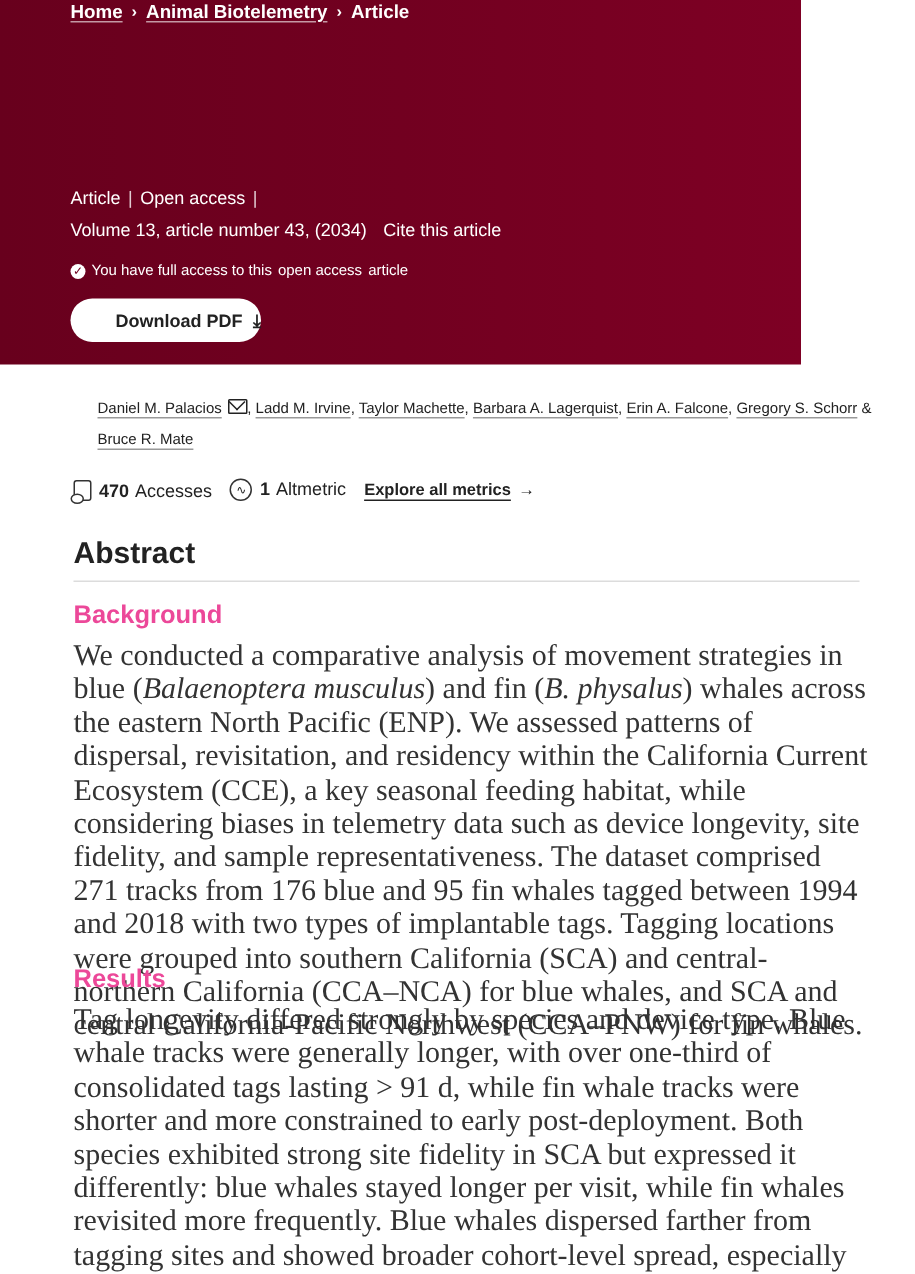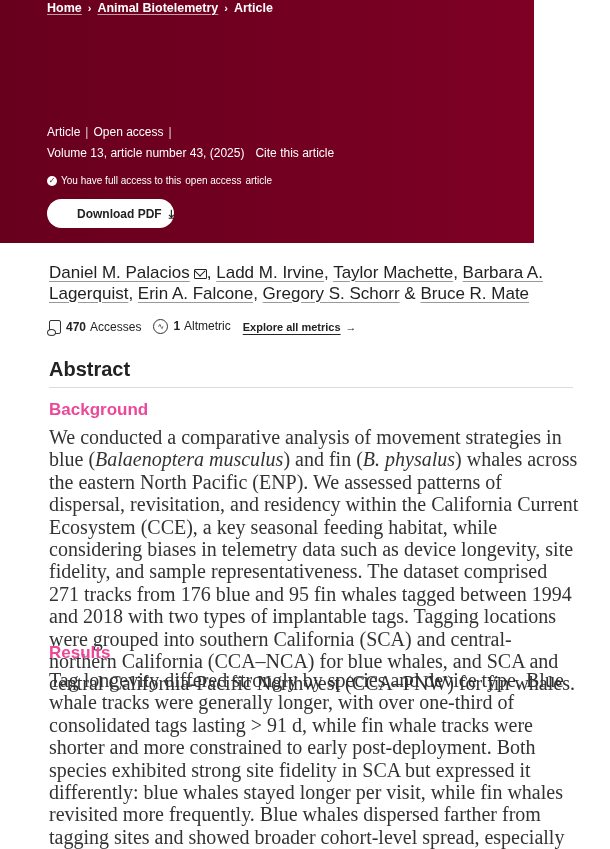--- a/index.html
+++ b/index.html
@@ -17,21 +17,21 @@
   .title { position: absolute; top: 27px; left: 47px; width: 520px; font-size: 24.5px; font-weight: bold; line-height: 30.5px; letter-spacing: -0.4px; }
   .meta1 { position: absolute; top: 125px; left: 47px; font-size: 12px; display: flex; gap: 5px; align-items: center; }
   .meta1 .bar { opacity: .8; }
   .meta1 a, .meta2 a, .access a { color: #fff; text-underline-offset: 2px; text-decoration-color: rgba(255,255,255,.6); }
   .meta2 { position: absolute; top: 146px; left: 47px; font-size: 12px; display: flex; gap: 11px; }
   .access { position: absolute; top: 175px; left: 47px; font-size: 10px; display: flex; align-items: center; gap: 4px; }
   .check { width: 10px; height: 10px; border-radius: 50%; background: #fff; color: #6e001f; font-size: 8px; display: inline-flex; align-items: center; justify-content: center; font-weight: bold; }
   .pdf-btn { position: absolute; top: 199px; left: 47px; width: 127px; height: 29px; border-radius: 15px; background: #fff; color: #222; font-size: 12px; font-weight: bold; display: flex; align-items: center; justify-content: flex-end; gap: 7px; border: none; }
   .dl-icon { font-size: 12px; }
 
-  .authors { position: absolute; top: 262px; left: 49px; width: 520px; font-size: 17px; line-height: 21px; color: #222; }
+  .authors { position: absolute; top: 262px; left: 65px; width: 520px; font-size: 10px; line-height: 21px; color: #222; }
   .authors a { color: #222; text-decoration: underline; text-decoration-color: #999; text-underline-offset: 3px; }
   .mail-icon { display: inline-block; width: 13px; height: 10px; border: 1.5px solid #222; border-radius: 1px; position: relative; vertical-align: -1px; margin-left: 4px; }
   .mail-icon::after { content: ""; position: absolute; left: 1px; top: -3px; width: 7px; height: 7px; border-right: 1.5px solid #222; border-bottom: 1.5px solid #222; transform: rotate(45deg); }
 
   .metrics { position: absolute; top: 319px; left: 49px; display: flex; align-items: center; font-size: 12px; color: #222; }
   .metrics .num { font-weight: bold; margin-right: 4px; }
   .metrics .item { display: flex; align-items: flex-start; margin-right: 12px; }
   .doc-icon { width: 12px; height: 14px; border: 1.4px solid #333; border-radius: 2px; margin-right: 5px; position: relative; }
   .doc-icon::after { content: ""; position: absolute; left: -3px; bottom: -3px; width: 7px; height: 5px; border: 1.2px solid #333; border-radius: 50%; background: #fff; }
   .alt-icon { width: 15px; height: 15px; border: 1.4px solid #333; border-radius: 50%; margin-right: 5px; position: relative; font-size: 8px; display: flex; align-items: center; justify-content: center; }
@@ -58,21 +58,21 @@
 
 
   <div class="meta1">
     <span>Article</span>
     <span class="bar">|</span>
     <a>Open access</a>
     <span class="bar">|</span>
   </div>
 
   <div class="meta2">
-    <span>Volume 13, article number 43, (2025)</span>
+    <span>Volume 13, article number 43, (2034)</span>
     <a>Cite this article</a>
   </div>
 
   <div class="access">
     <span class="check">✓</span>
     <span>You have full access to this</span>
     <a>open access</a>
     <span>article</span>
   </div>
 

